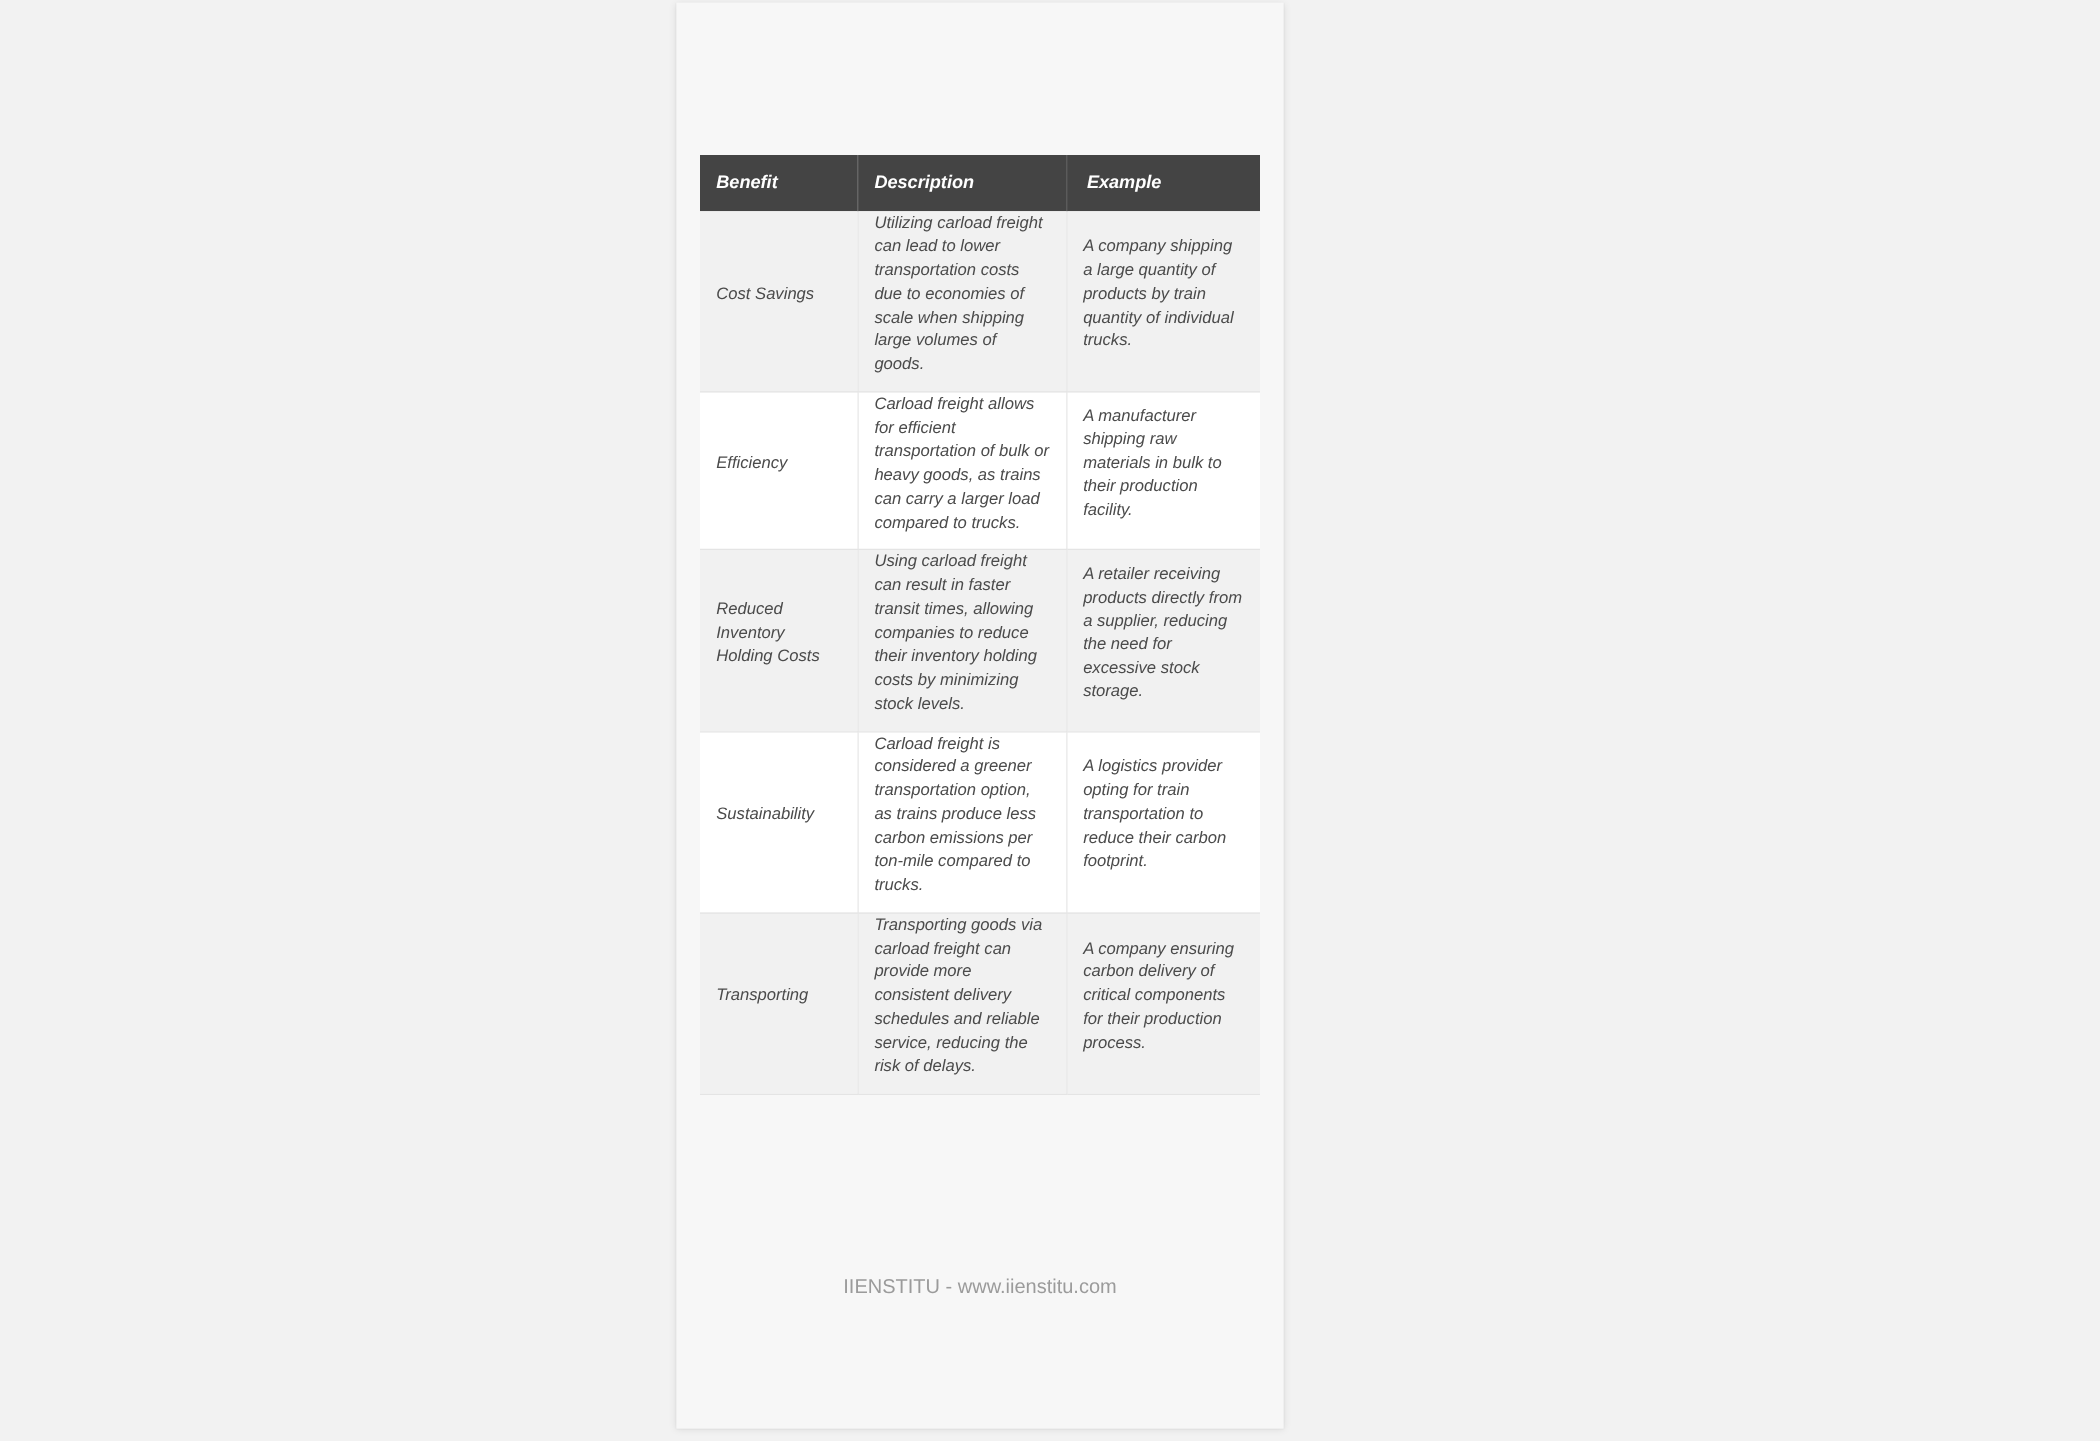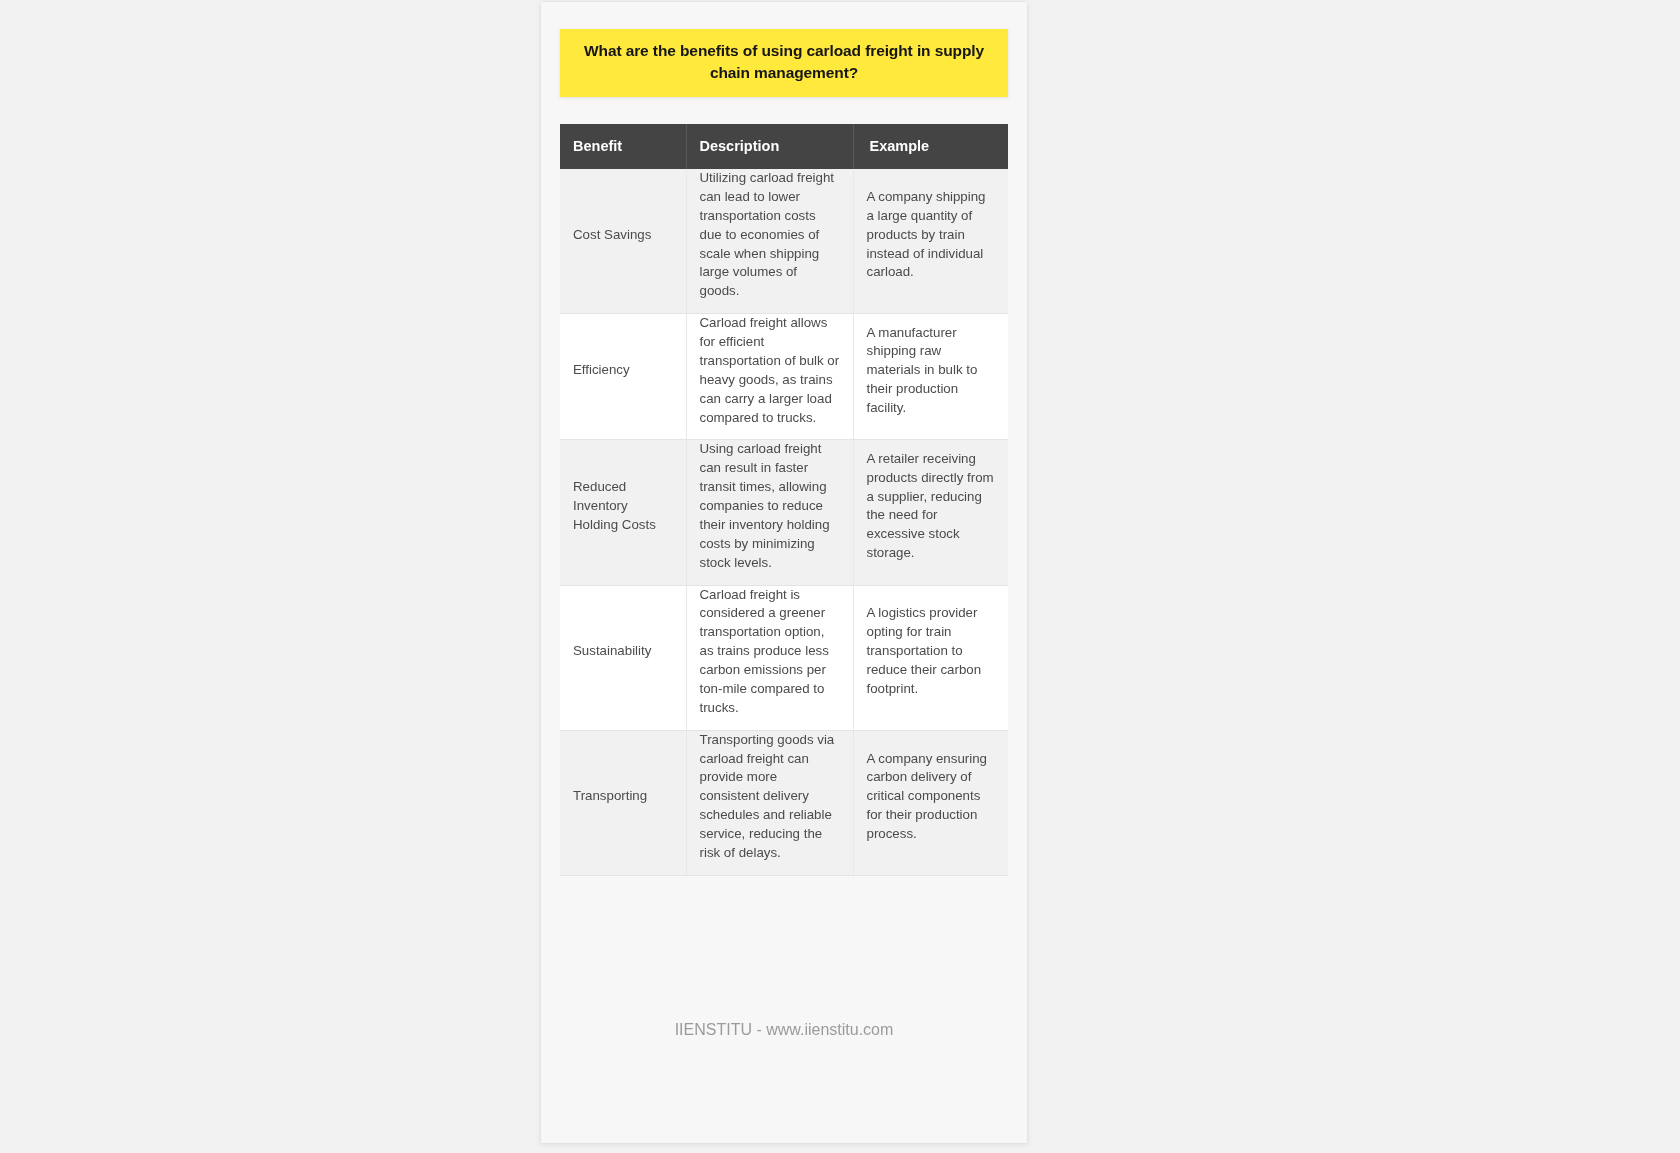--- a/index.html
+++ b/index.html
@@ -56,20 +56,21 @@
     left: 19px;
     top: 122px;
     width: 448px;
   }
 
   table.benefits {
     border-collapse: collapse;
     width: 448px;
     table-layout: fixed;
     background: #ffffff;
+    font-style: italic;
   }
 
   table.benefits thead th {
     background: #444444;
     color: #ffffff;
     font-size: 14.5px;
     font-weight: bold;
     text-align: left;
     padding: 14px 13px 15px 13px;
     border-right: 1px solid #585858;
@@ -106,43 +107,40 @@
     color: #9b9b9b;
   }
 </style>
 </head>
 <body>
 
 <div class="page">
 
   <div class="card">
 
-    <div class="title-banner">
-      <div class="title-text">What are the benefits of using carload freight in supply chain management?</div>
-    </div>
 
     <div class="table-wrap">
       <table class="benefits">
         <colgroup>
           <col class="c-benefit">
           <col class="c-desc">
           <col class="c-example">
         </colgroup>
         <thead>
           <tr>
             <th>Benefit</th>
             <th>Description</th>
             <th>Example</th>
           </tr>
         </thead>
         <tbody>
           <tr class="odd">
             <td>Cost Savings</td>
             <td>Utilizing carload freight can lead to lower transportation costs due to economies of scale when shipping large volumes of goods.</td>
-            <td>A company shipping a large quantity of products by train instead of individual carload.</td>
+            <td>A company shipping a large quantity of products by train quantity of individual trucks.</td>
           </tr>
           <tr class="even">
             <td>Efficiency</td>
             <td>Carload freight allows for efficient transportation of bulk or heavy goods, as trains can carry a larger load compared to trucks.</td>
             <td>A manufacturer shipping raw materials in bulk to their production facility.</td>
           </tr>
           <tr class="odd">
             <td>Reduced Inventory Holding Costs</td>
             <td>Using carload freight can result in faster transit times, allowing companies to reduce their inventory holding costs by minimizing stock levels.</td>
             <td>A retailer receiving products directly from a supplier, reducing the need for excessive stock storage.</td>

